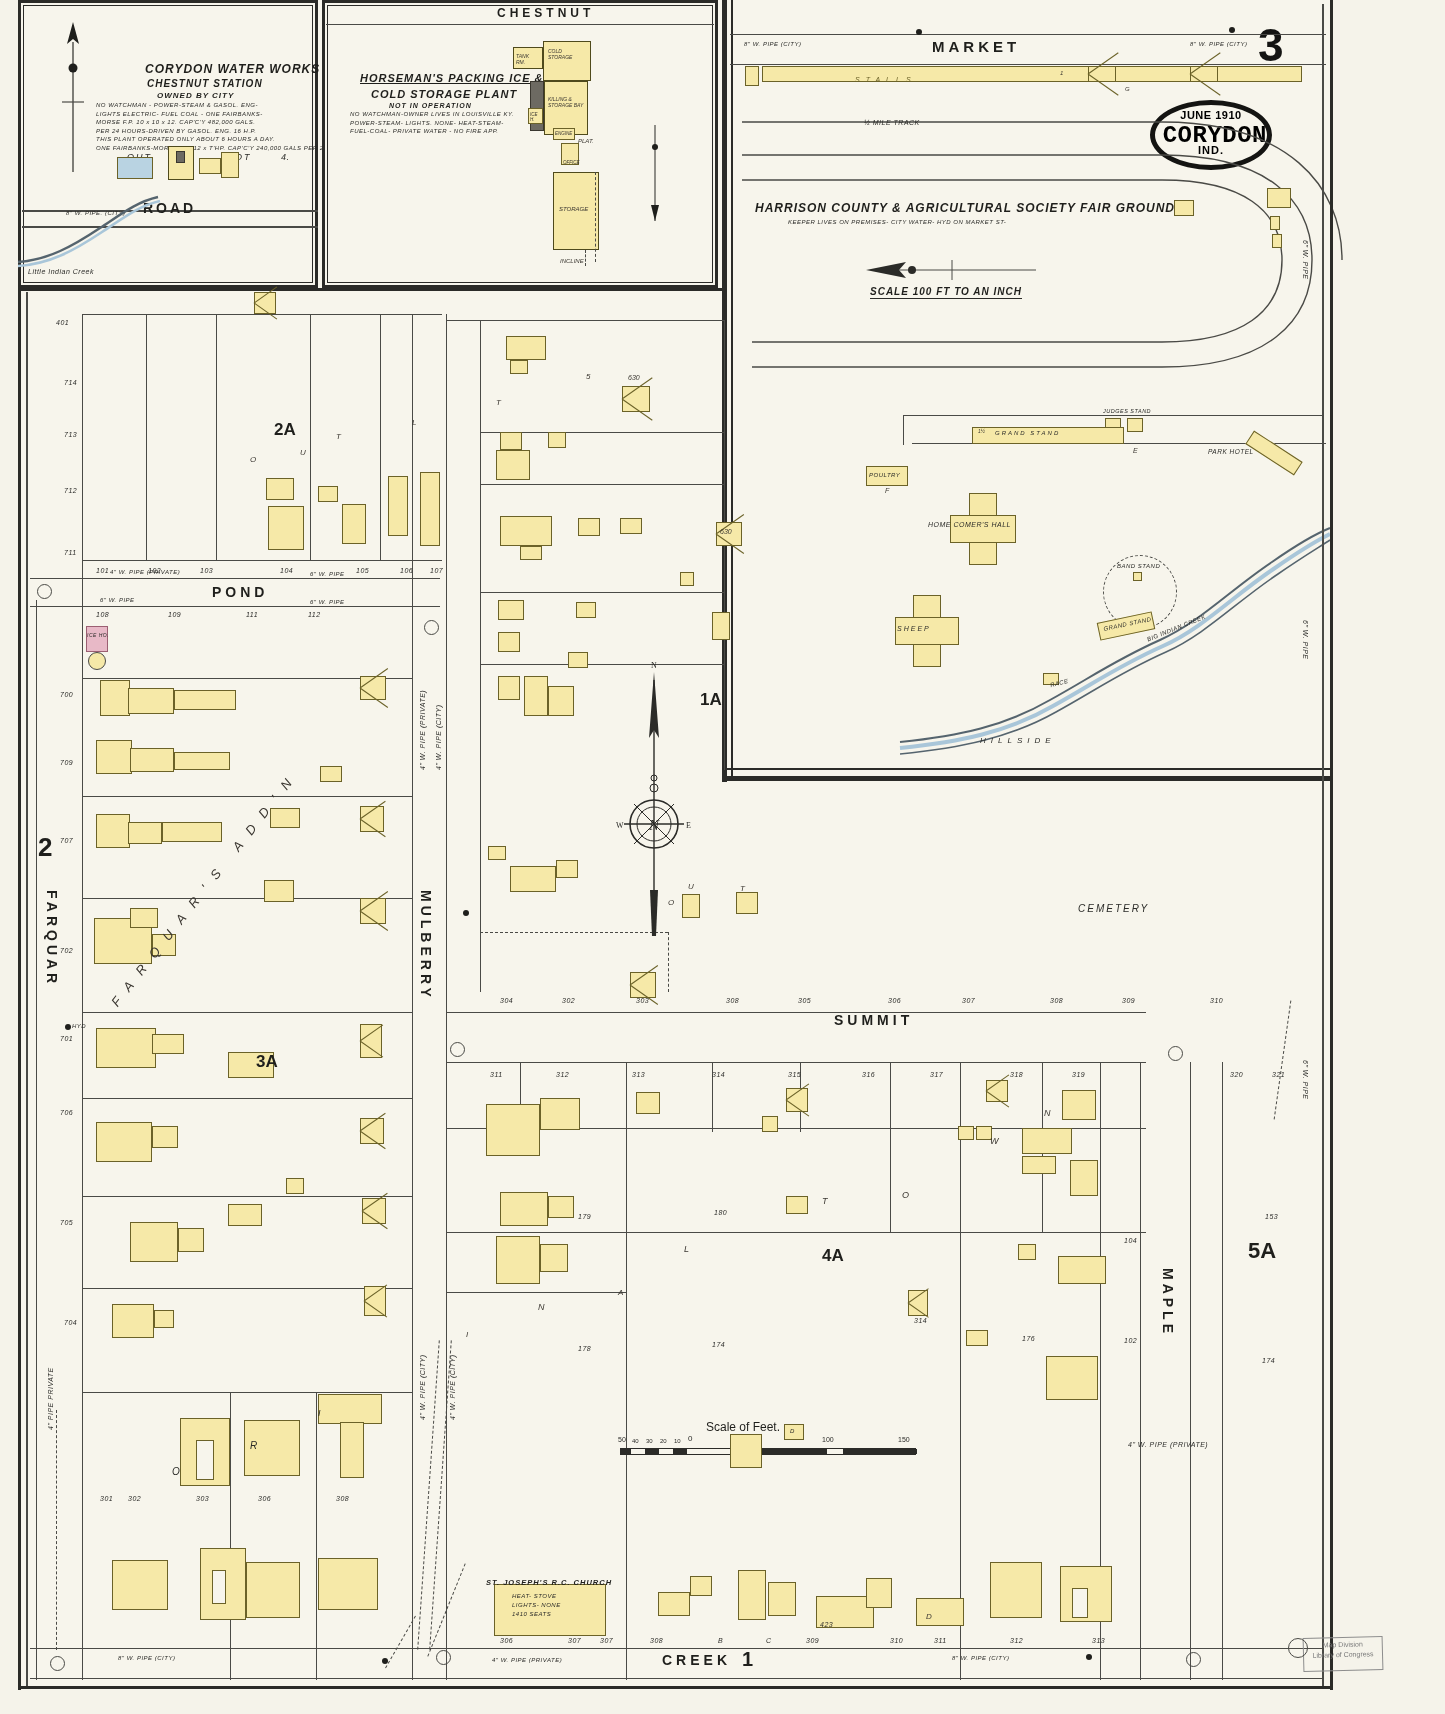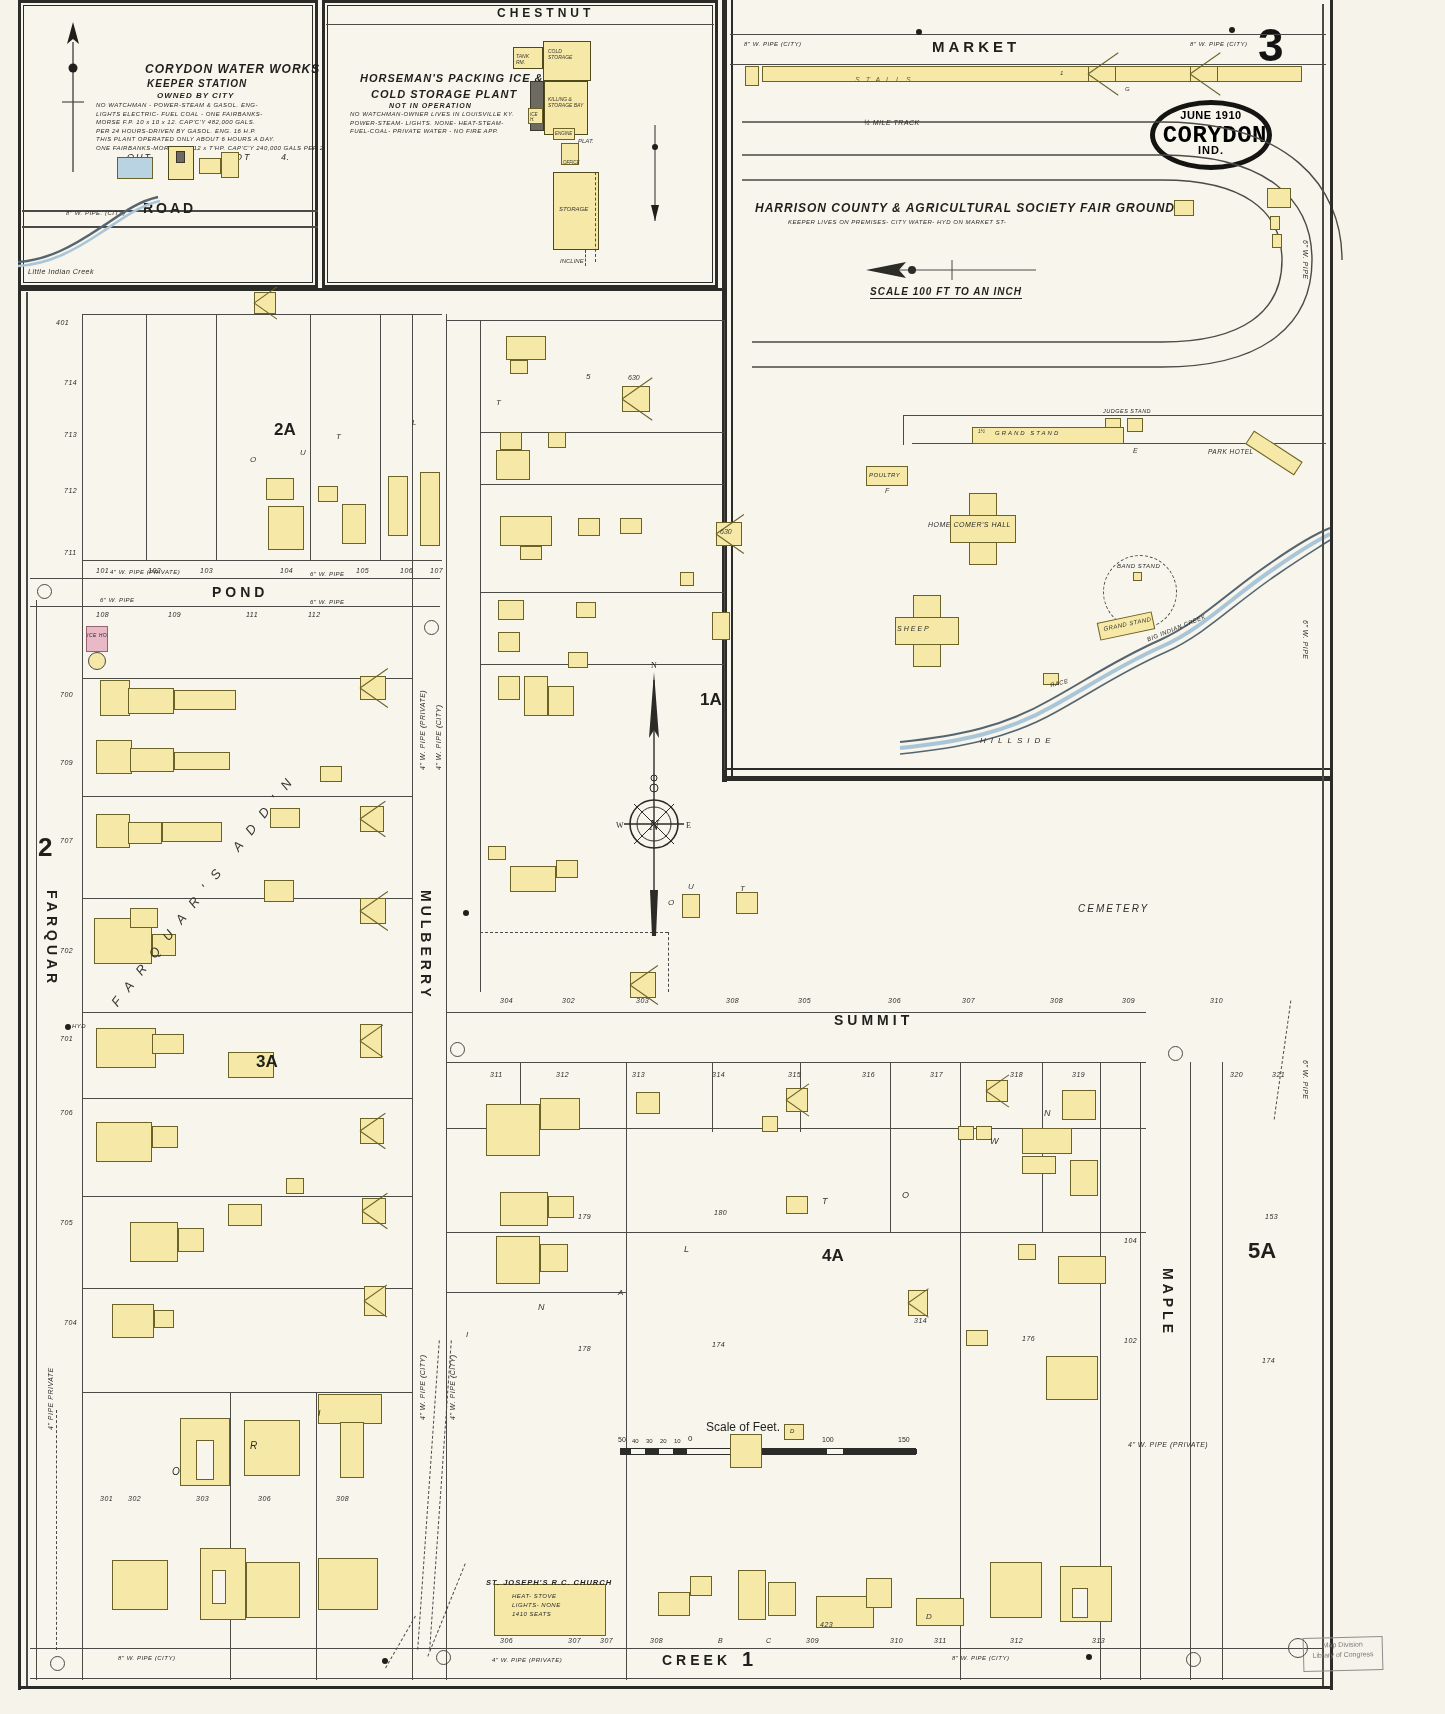--- a/index.html
+++ b/index.html
@@ -77,21 +77,21 @@
 
   <div class="abs" style="left:62px;top:22px;">
     <svg width="22" height="150">
       <polygon points="11,0 17,22 11,17 5,22" fill="#1f1f1c"></polygon>
       <line x1="11" y1="20" x2="11" y2="150" stroke="#4a4a46" stroke-width="1.4"></line>
       <circle cx="11" cy="46" r="4.5" fill="#1f1f1c"></circle>
       <line x1="0" y1="80" x2="22" y2="80" stroke="#4a4a46" stroke-width="1.2"></line>
     </svg>
   </div>
   <div class="hand-t abs" style="left:110px;top:62px;font-size:12px;margin-left:35px;">CORYDON WATER WORKS</div>
-  <div class="hand-t abs" style="left:147px;top:78px;font-size:10px;">KEEPER STATION</div>
+  <div class="hand-t abs" style="left:147px;top:78px;font-size:10px;">CHESTNUT STATION</div>
   <div class="hand-t abs" style="left:157px;top:91px;font-size:8px;">OWNED BY CITY</div>
   <div class="abs" style="left:96px;top:101px;width:225px;">
     <div class="hand tiny">NO WATCHMAN - POWER-STEAM &amp; GASOL. ENG-</div>
     <div class="hand tiny">LIGHTS ELECTRIC- FUEL COAL - ONE FAIRBANKS-</div>
     <div class="hand tiny">MORSE F.P. 10 x 10 x 12. CAP'C'Y  482,000 GALS.</div>
     <div class="hand tiny">PER 24 HOURS-DRIVEN BY GASOL. ENG. 16 H.P.</div>
     <div class="hand tiny">THIS PLANT OPERATED ONLY ABOUT 6 HOURS A DAY.</div>
     <div class="hand tiny">ONE FAIRBANKS-MORSE F.P. 12 x T'HP. CAP'C'Y 240,000 GALS PER 24 HRS.</div>
   </div>
   <div class="hand abs" style="left:127px;top:152px;font-size:9px;letter-spacing:2px;">OUT</div>
@@ -113,21 +113,21 @@
     <path d="M0,82 C30,80 55,66 82,48 C102,35 118,22 140,17" stroke="#55646e" stroke-width="2.4" fill="none"></path>
     <path d="M0,86 C32,84 57,70 84,52 C104,39 120,26 142,21" stroke="#a9c6d9" stroke-width="2.6" fill="none"></path>
   </svg>
   <div class="hand abs ital" style="left:28px;top:268px;font-size:7px;">Little Indian Creek</div>
 
   <div class="inset" style="left:322px;top:0px;width:396px;height:288px;">
     <div class="inner"></div>
   </div>
   <div class="street abs" style="left:497px;top:6px;font-size:12px;">CHESTNUT</div>
   <div class="hline" style="left:326px;top:24px;width:388px;"></div>
-  <div class="hand-t abs" style="left:360px;top:72px;font-size:11px;">HORSEMAN'S PACKING ICE &amp;</div>
+  <div class="hand-t abs" style="left:360px;top:72px;font-size:11px;text-decoration:underline;">HORSEMAN'S PACKING ICE &amp;</div>
   <div class="hand-t abs" style="left:371px;top:88px;font-size:11px;">COLD STORAGE PLANT</div>
   <div class="hand-t abs" style="left:389px;top:102px;font-size:7px;">NOT IN OPERATION</div>
   <div class="abs" style="left:350px;top:110px;">
     <div class="hand tiny">NO WATCHMAN-OWNER LIVES IN LOUISVILLE KY.</div>
     <div class="hand tiny">POWER-STEAM- LIGHTS. NONE- HEAT-STEAM-</div>
     <div class="hand tiny">FUEL-COAL- PRIVATE WATER - NO FIRE APP.</div>
   </div>
 
   <div class="bldg bold" style="left:513px;top:47px;width:30px;height:22px;"></div>
   <div class="bl" style="left:516px;top:53px;font-size:5px;">TANK<br>RM.</div>

